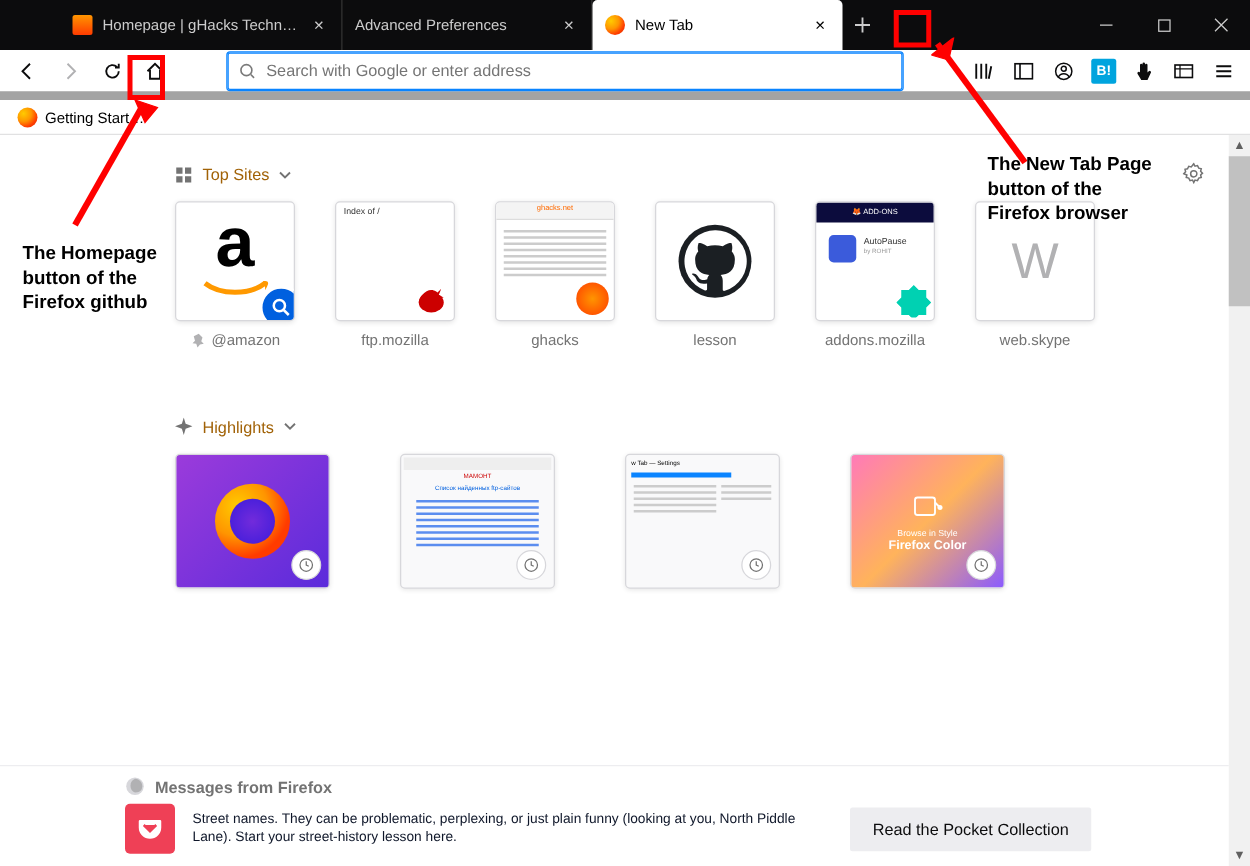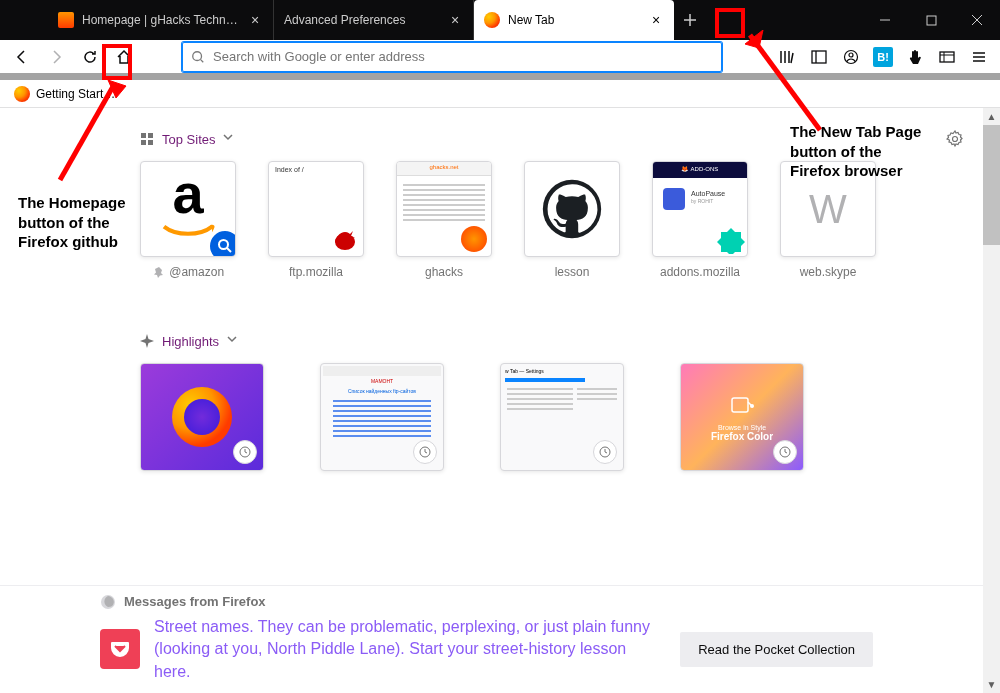--- a/index.html
+++ b/index.html
@@ -42,39 +42,39 @@
 .scroll-thumb { position: absolute; top: 17px; width: 100%; height: 120px; background: #c1c1c1; }
 .scroll-arrow { position:absolute; width:17px; height:17px; display:flex; align-items:center; justify-content:center; font-size:10px; color:#606060; }
 .scroll-arrow.up { top:0; } .scroll-arrow.down { bottom:0; }
 
 
 .bigsearch { height: 48px; border: 1px solid #d7d7db; border-radius: 4px; display: flex; align-items: center; padding: 0 14px; box-shadow: 0 1px 4px rgba(0,0,0,0.1); margin-bottom: 60px; width: 720px; }
 .google-logo { width:24px; height:24px; margin-right: 12px; }
 .bigsearch input { border:none; outline:none; flex:1; font-size:15px; color:#737373; }
 
 
-.section-head { display: flex; align-items: flex-start; gap: 8px; color: #701a75; font-size: 13px; margin-bottom: 14px; cursor: pointer; }
+.section-head { display: flex; align-items: center; gap: 8px; color: #a16207; font-size: 13px; margin-bottom: 14px; cursor: pointer; }
 .topsites-grid { display: flex; gap: 32px; margin-bottom: 54px; }
 .tile { width: 96px; text-align: center; }
 .tile-box { width: 96px; height: 96px; border: 1px solid #d7d7db; border-radius: 4px; background: #fff; position: relative; overflow: hidden; display:flex; align-items:center; justify-content:center; box-shadow: 0 1px 4px rgba(0,0,0,0.1); }
 .tile-label { font-size: 12px; color: #737373; margin-top: 8px; white-space: nowrap; overflow:hidden; text-overflow:ellipsis; }
 .pin { width:14px; height:14px; color:#b1b1b3; display:inline-block; vertical-align:middle; }
 .badge-corner { position:absolute; bottom:-8px; right:-8px; width:36px; height:36px; background:#0060df; border-radius:50%; border:3px solid #fff; display:flex; align-items:center; justify-content:center; }
 
 .highlights-grid { display: flex; gap: 30px; }
 .hl-tile { width: 150px; }
 .hl-box { width: 124px; height: 108px; border: 1px solid #d7d7db; border-radius: 4px; background:#f9f9fa; position: relative; overflow:hidden; box-shadow: 0 1px 4px rgba(0,0,0,0.1); }
 .hl-badge { position:absolute; bottom:6px; right:6px; width:24px; height:24px; background:#fff; border:1px solid #d7d7db; border-radius:50%; display:flex; align-items:center; justify-content:center; }
 
 
 .pocket-section { position:absolute; bottom:0; left:0; right:17px; background:#fff; padding: 8px 110px 10px 100px; border-top:1px solid #ededf0; }
 .pocket-head { display:flex; align-items:center; gap:8px; font-size:13px; font-weight:600; color:#737373; margin-bottom:6px; }
 .pocket-row { display:flex; align-items:center; gap:14px; }
 .pocket-icon { width:40px; height:40px; background:#ef4056; border-radius:4px; display:flex; align-items:center; justify-content:center; flex-shrink:0; }
-.pocket-text { font-size:16px; color:#8b5cf6; line-height:1.4; flex:1; }
+.pocket-text { font-size:11px; color:#0f172a; line-height:1.4; flex:1; }
 .pocket-btn { background:#ededf0; border:none; padding: 10px 18px; font-size:13px; color:#0c0c0d; border-radius:2px; cursor:pointer; }
 
 
 .annot-box { position:absolute; border: 4px solid #ff0000; pointer-events:none; }
 .annot-arrow { position:absolute; stroke:#ff0000; fill:#ff0000; pointer-events:none; }
 .annot-text { position:absolute; font-size:15px; font-weight:bold; font-family: Verdana, sans-serif; color:#000; line-height:1.3; }
 
 
 .thumb-lines { position:absolute; top:8px; left:6px; right:6px; }
 .thumb-lines div { height:2px; background:#ccc; margin-bottom:3px; }

